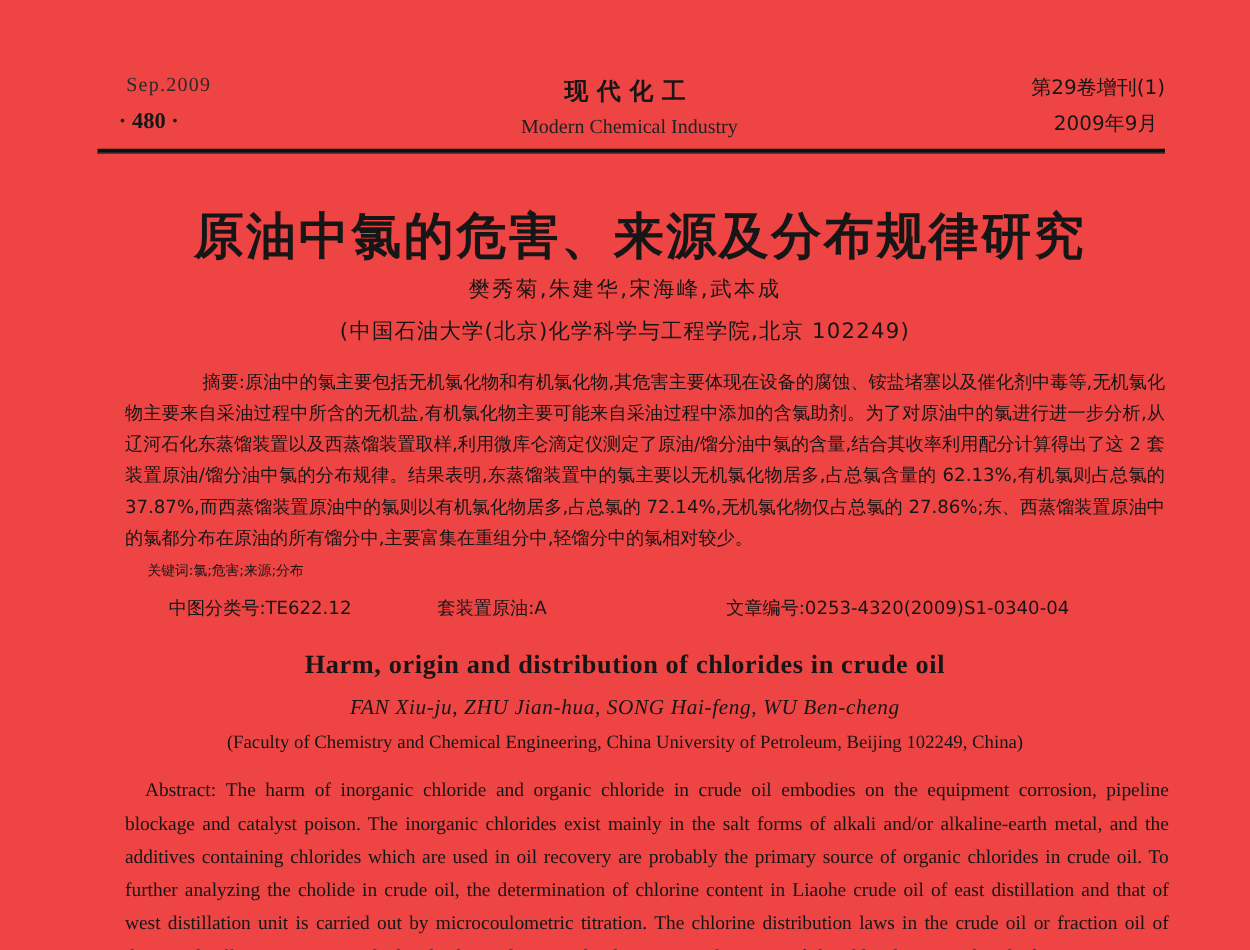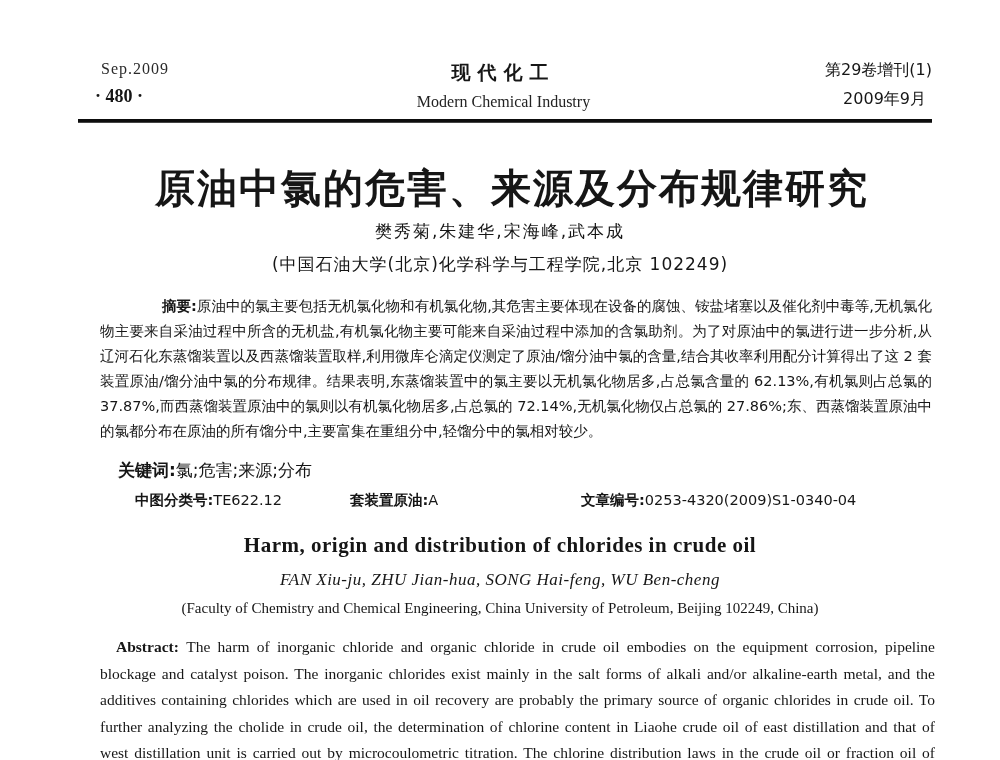--- a/index.html
+++ b/index.html
@@ -2,21 +2,21 @@
 <html><head>
 <meta charset="utf-8">
 <style>
   * { margin: 0; padding: 0; box-sizing: border-box; }
   html, body { background: #e8e8e8; }
   .page {
     position: relative;
     width: 1000px;
     height: 760px;
     margin: 0 auto;
-    background: #ffffff;
+    background: #ef4444;
     color: #161616;
     overflow: hidden;
     font-family: "Liberation Serif", "DejaVu Serif", serif;
   }
   
   .journal-header {
     display: flex;
     align-items: flex-start;
     padding: 60px 68px 0 95px;
   }
@@ -53,37 +53,37 @@
     text-align: center; font-size: 17px; letter-spacing: 1px;
     margin-top: 10px; font-family: "DejaVu Sans", sans-serif;
   }
   .abstract-cn {
     margin: 18px 68px 0 100px;
     font-size: 14.5px; line-height: 25px;
     text-align: justify; text-indent: 62px;
     font-family: "DejaVu Sans", sans-serif;
   }
   .keywords-cn {
-    margin: 14px 68px 0 100px;
+    margin: 0 68px 0 100px;
     padding-left: 18px;
-    font-size: 17px; line-height: 25px;
+    font-size: 11px; line-height: 25px;
     font-family: "DejaVu Sans", sans-serif;
   }
   .class-row {
     position: relative;
     margin: 8px 68px 0 100px;
     height: 22px;
     font-size: 14.5px;
     font-family: "DejaVu Sans", sans-serif;
   }
   .class-item { position: absolute; top: 0; white-space: nowrap; }
   .class-item.clc { left: 35px; }
   .class-item.doccode { left: 250px; }
   .class-item.articleid { left: 481px; }
-  .b { font-weight: bold; }
+  .b { font-weight: normal; }
   
   .title-en {
     text-align: center; font-size: 21px; font-weight: bold;
     margin-top: 20px; letter-spacing: 0.5px;
   }
   .authors-en {
     text-align: center; font-size: 17px; font-style: italic;
     margin-top: 12px; letter-spacing: 0.5px;
   }
   .affiliation-en { text-align: center; font-size: 15px; margin-top: 10px; }

